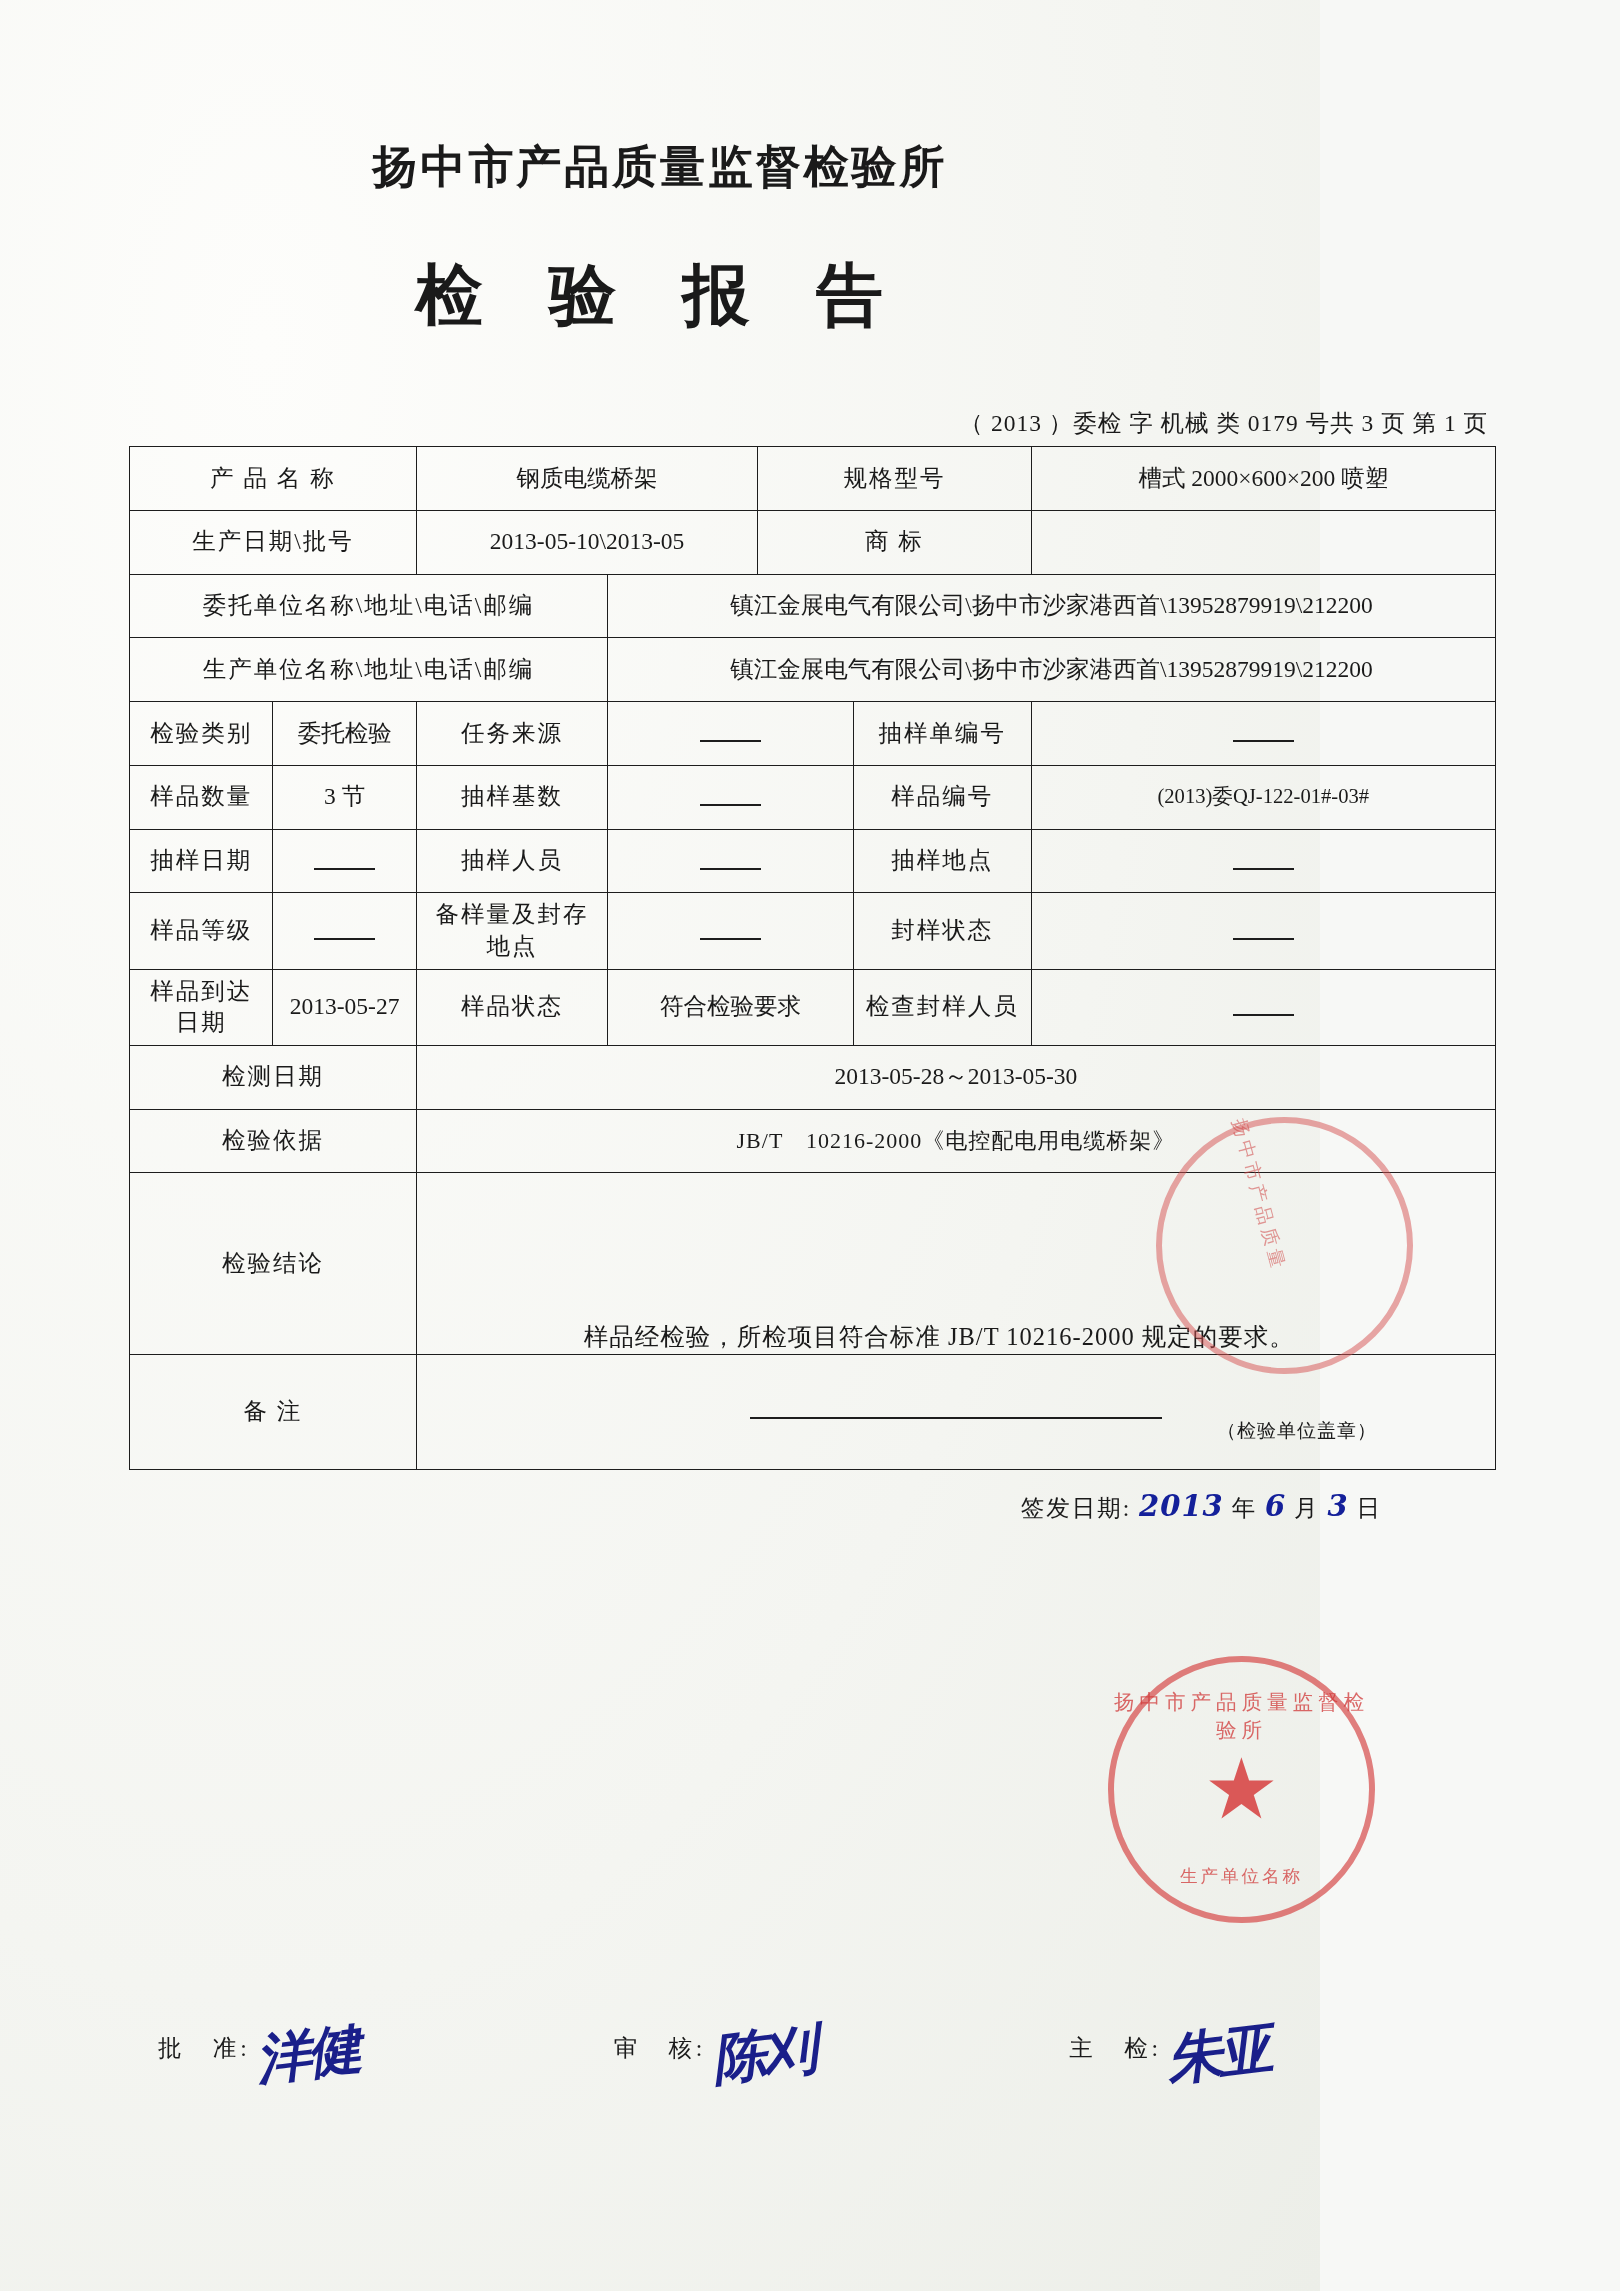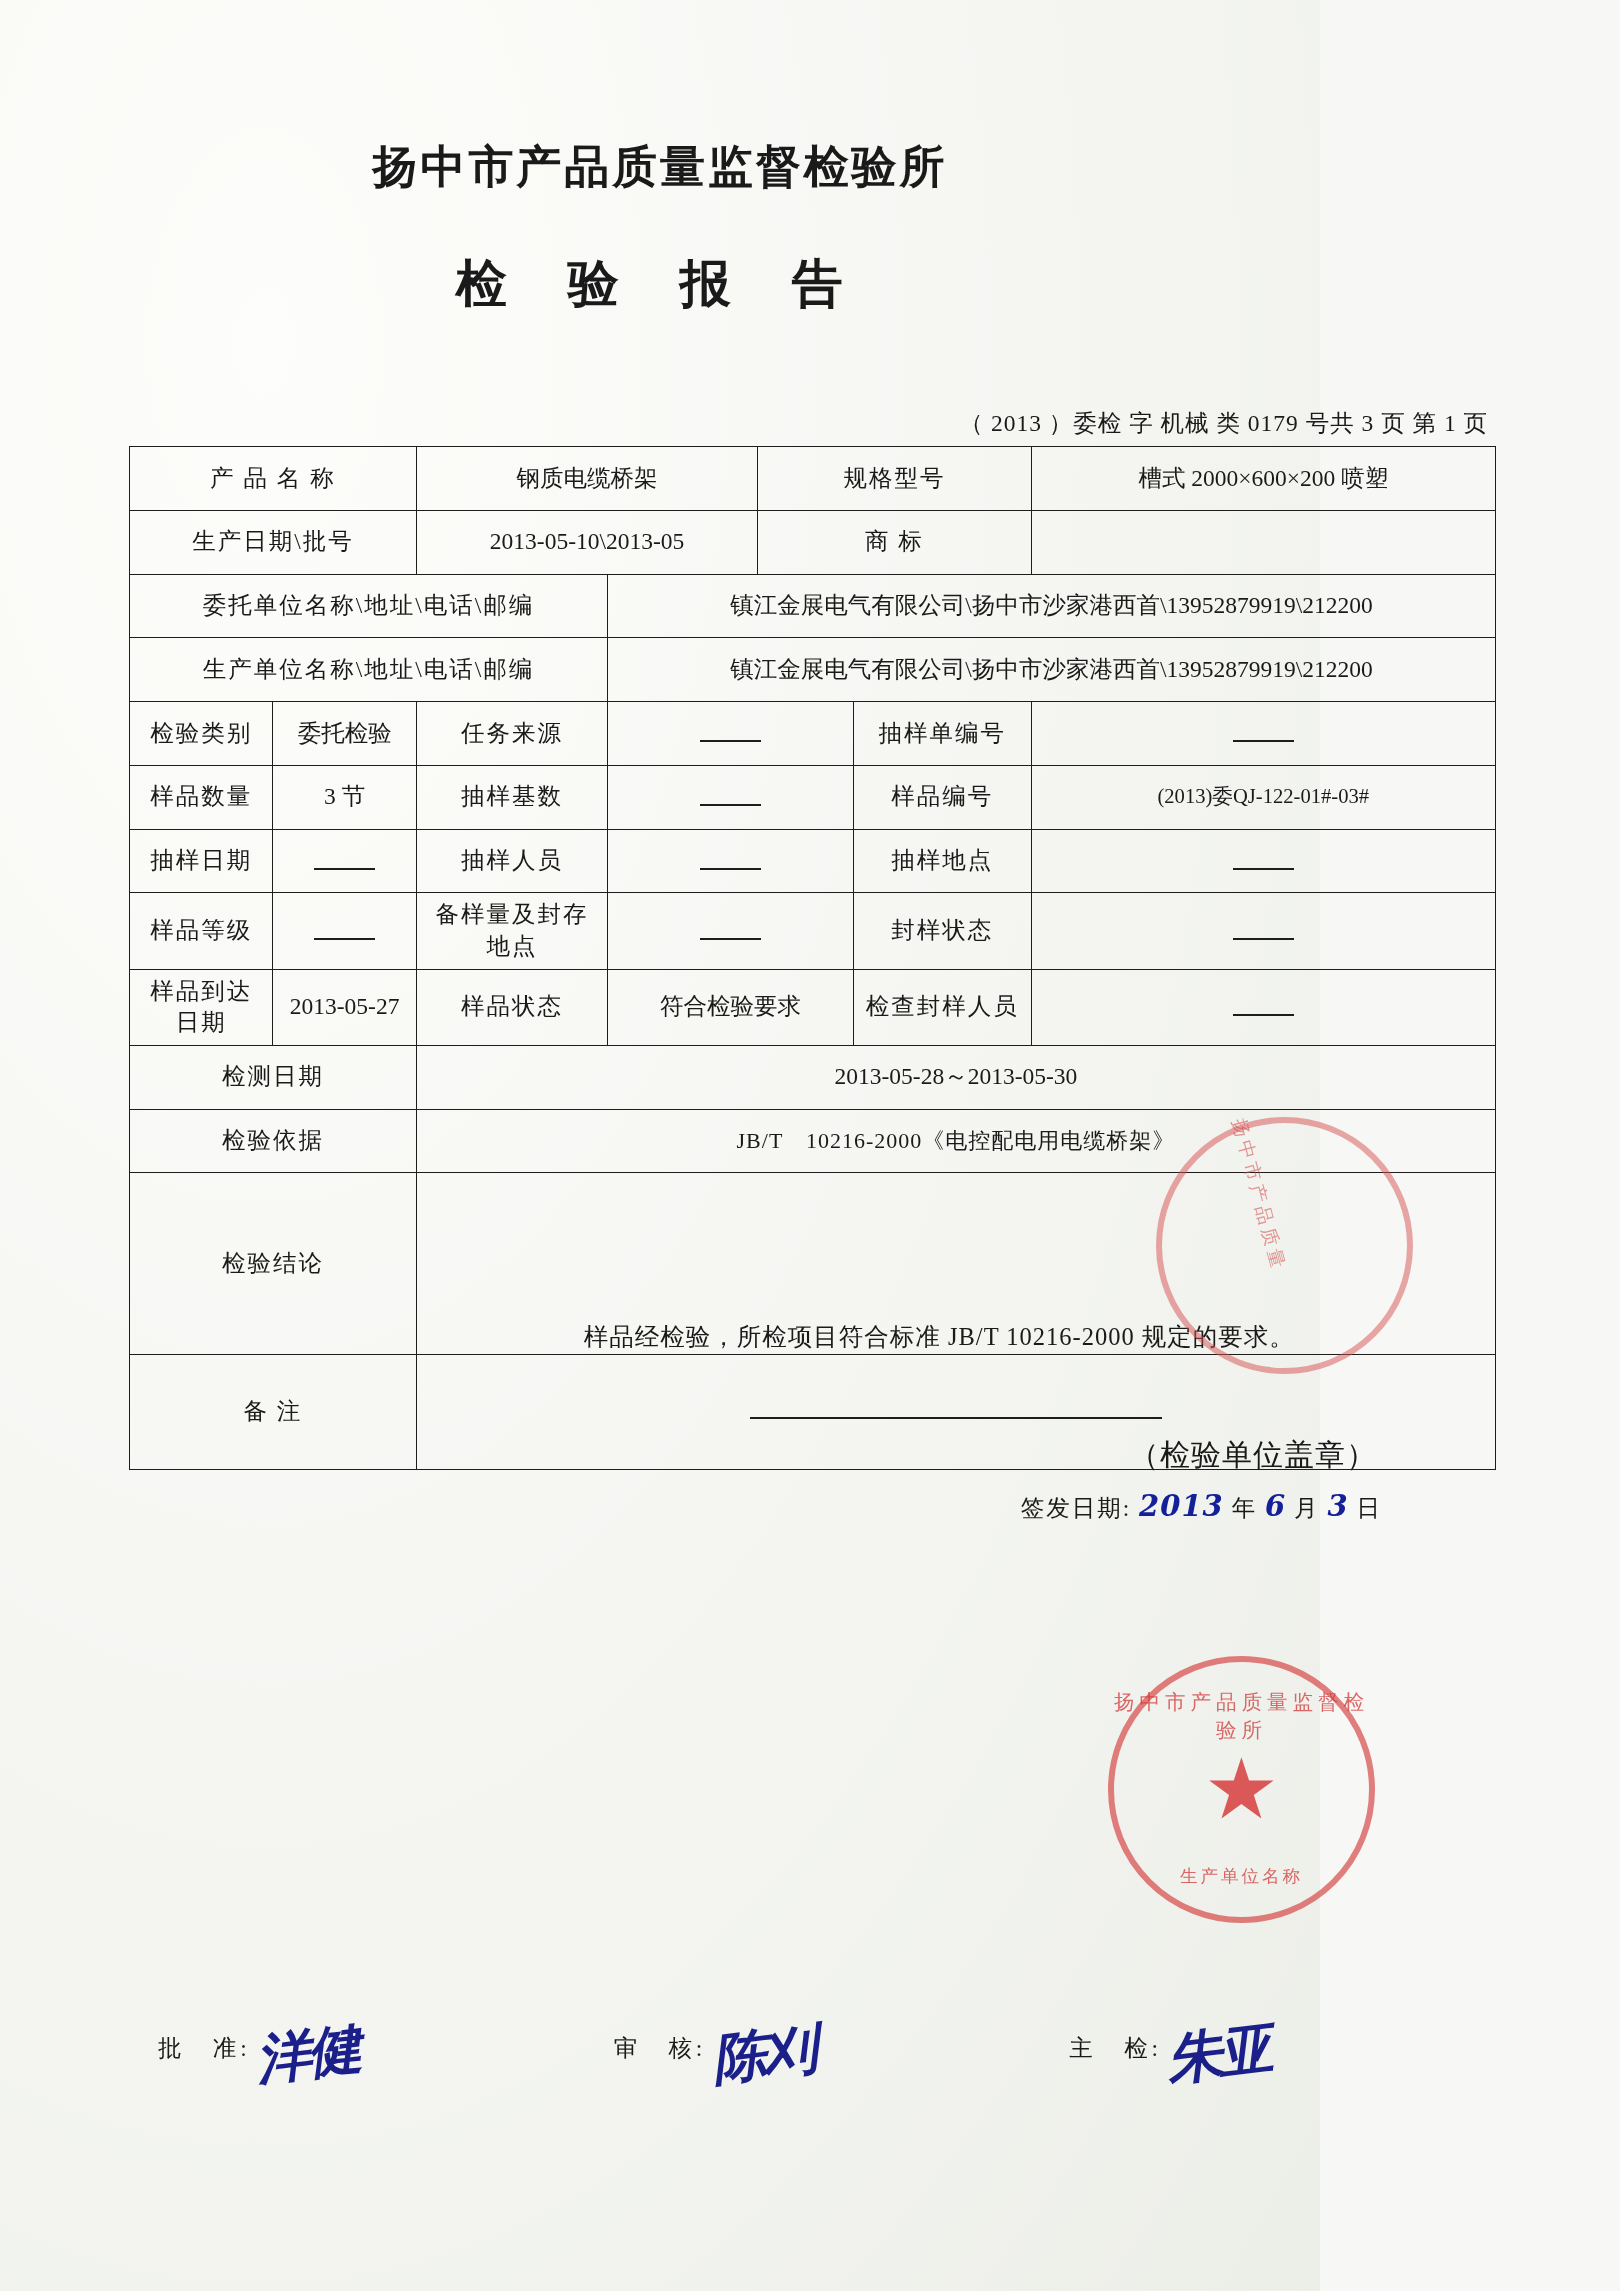--- a/index.html
+++ b/index.html
@@ -33,21 +33,21 @@
     font-size: 45px;
     font-weight: bold;
     letter-spacing: 2.9px;
     font-family: "DejaVu Sans", "Liberation Sans", sans-serif;
   }
   .doc-title {
     position: absolute;
     top: 250px;
     left: 0; right: 0;
     text-align: center;
-    font-size: 51px;
+    font-size: 67px;
     font-weight: bold;
     letter-spacing: 21.6px;
     font-family: "DejaVu Sans", "Liberation Sans", sans-serif;
   }
   .meta-row {
     position: absolute;
     top: 407px;
     left: 145px;
     width: 1343px;
     display: flex;
@@ -100,22 +100,22 @@
   }
   .concl-text {
     padding-left: 167px;
     padding-top: 147px;
     font-size: 24.5px;
     letter-spacing: 1px;
   }
   .seal-note {
     position: absolute;
     right: 118px;
-    top: 262px;
-    font-size: 30px;
+    top: 245px;
+    font-size: 19px;
     letter-spacing: 1px;
     margin-left: 6px;
   }
   .issue-date {
     position: absolute;
     right: 113px;
     top: 314px;
     font-size: 23.5px;
     letter-spacing: 2px;
   }

